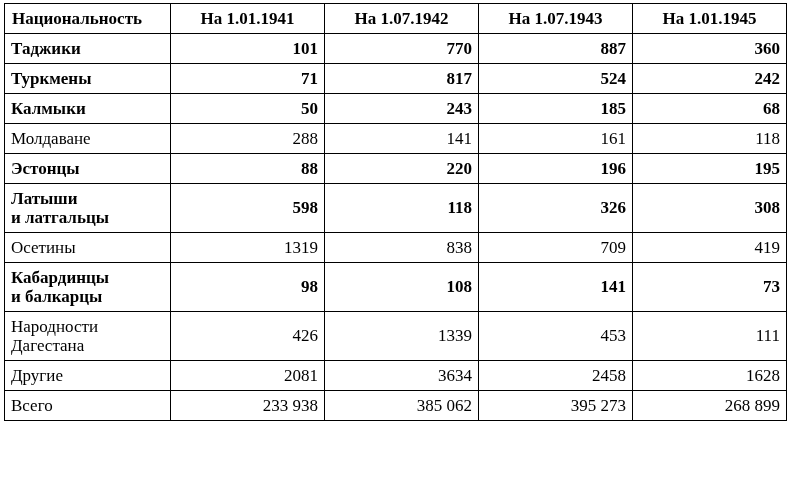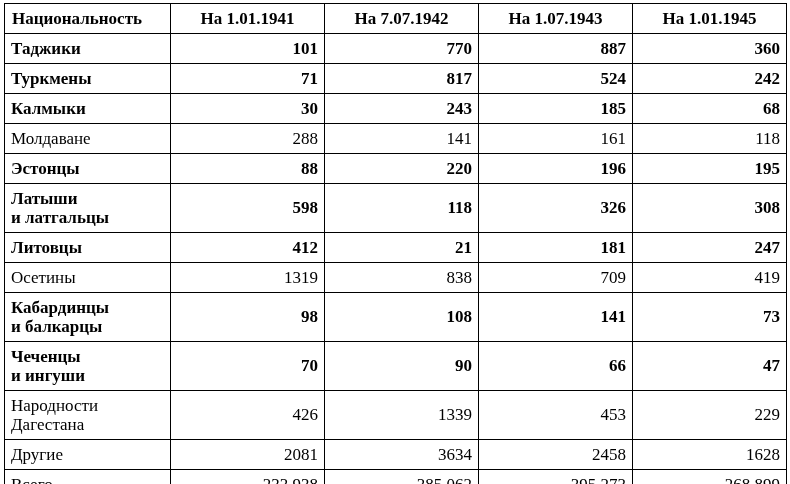--- a/index.html
+++ b/index.html
@@ -72,21 +72,21 @@
       <col class="c0">
         <col class="c1">
         <col class="c2">
         <col class="c3">
         <col class="c4">
     </colgroup>
     <thead>
       <tr>
         <th class="head-label">Национальность</th>
         <th>На 1.01.1941</th>
-        <th>На 7.07.1942</th>
+        <th>На 1.07.1942</th>
         <th>На 1.07.1943</th>
         <th>На 1.01.1945</th>
       </tr>
     </thead>
     <tbody>
       <tr class="r-bold r-std">
         <td class="label">Таджики</td>
         <td class="num">101</td>
         <td class="num">770</td>
         <td class="num">887</td>
@@ -94,21 +94,21 @@
       </tr>
       <tr class="r-bold r-std">
         <td class="label">Туркмены</td>
         <td class="num">71</td>
         <td class="num">817</td>
         <td class="num">524</td>
         <td class="num">242</td>
       </tr>
       <tr class="r-bold r-std">
         <td class="label">Калмыки</td>
-        <td class="num">30</td>
+        <td class="num">50</td>
         <td class="num">243</td>
         <td class="num">185</td>
         <td class="num">68</td>
       </tr>
       <tr class="r-normal r-std">
         <td class="label">Молдаване</td>
         <td class="num">288</td>
         <td class="num">141</td>
         <td class="num">161</td>
         <td class="num">118</td>
@@ -121,57 +121,42 @@
         <td class="num">195</td>
       </tr>
       <tr class="r-bold r-tall">
         <td class="label">Латыши
 и латгальцы</td>
         <td class="num">598</td>
         <td class="num">118</td>
         <td class="num">326</td>
         <td class="num">308</td>
       </tr>
-      <tr class="r-bold r-std">
-        <td class="label">Литовцы</td>
-        <td class="num">412</td>
-        <td class="num">21</td>
-        <td class="num">181</td>
-        <td class="num">247</td>
-      </tr>
       <tr class="r-normal r-std">
         <td class="label">Осетины</td>
         <td class="num">1319</td>
         <td class="num">838</td>
         <td class="num">709</td>
         <td class="num">419</td>
       </tr>
       <tr class="r-bold r-tall">
         <td class="label">Кабардинцы
 и балкарцы</td>
         <td class="num">98</td>
         <td class="num">108</td>
         <td class="num">141</td>
         <td class="num">73</td>
       </tr>
-      <tr class="r-bold r-tall">
-        <td class="label">Чеченцы
-и ингуши</td>
-        <td class="num">70</td>
-        <td class="num">90</td>
-        <td class="num">66</td>
-        <td class="num">47</td>
-      </tr>
       <tr class="r-normal r-tall">
         <td class="label">Народности
 Дагестана</td>
         <td class="num">426</td>
         <td class="num">1339</td>
         <td class="num">453</td>
-        <td class="num">229</td>
+        <td class="num">111</td>
       </tr>
       <tr class="r-normal r-std">
         <td class="label">Другие</td>
         <td class="num">2081</td>
         <td class="num">3634</td>
         <td class="num">2458</td>
         <td class="num">1628</td>
       </tr>
       <tr class="r-normal r-std">
         <td class="label">Всего</td>

